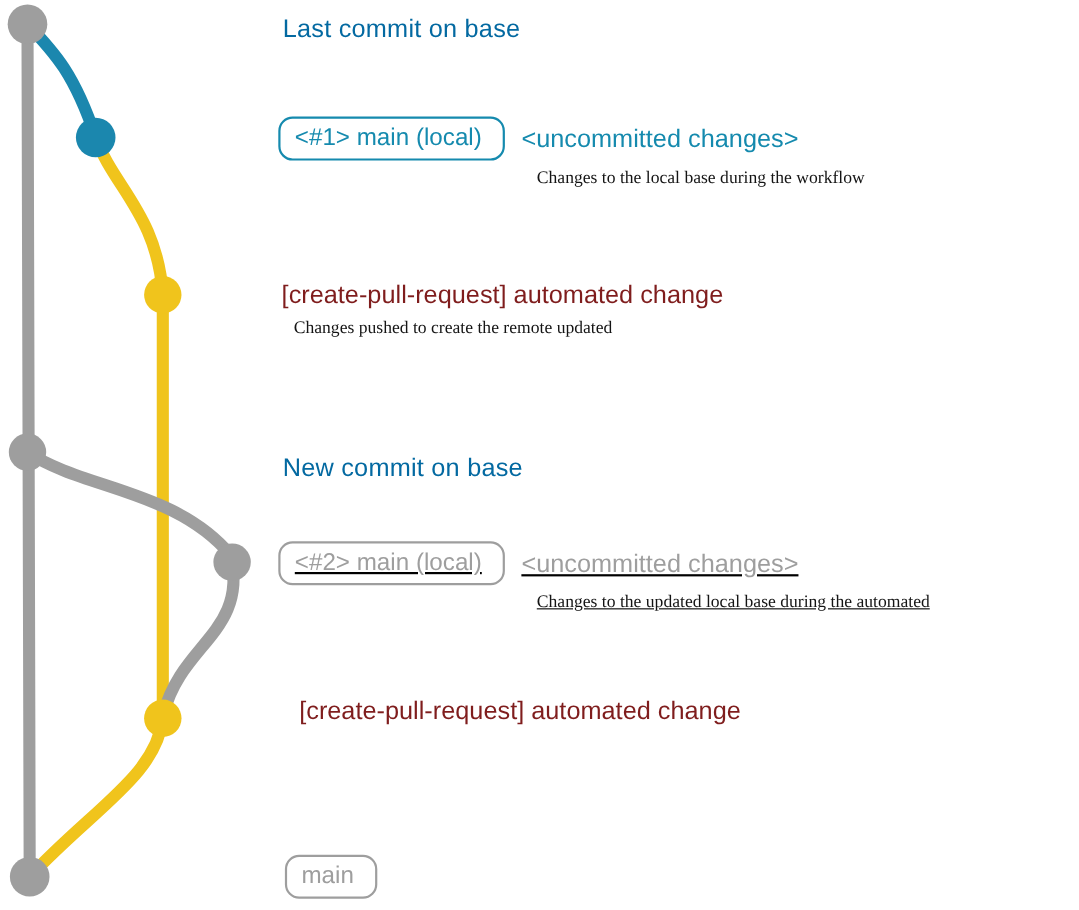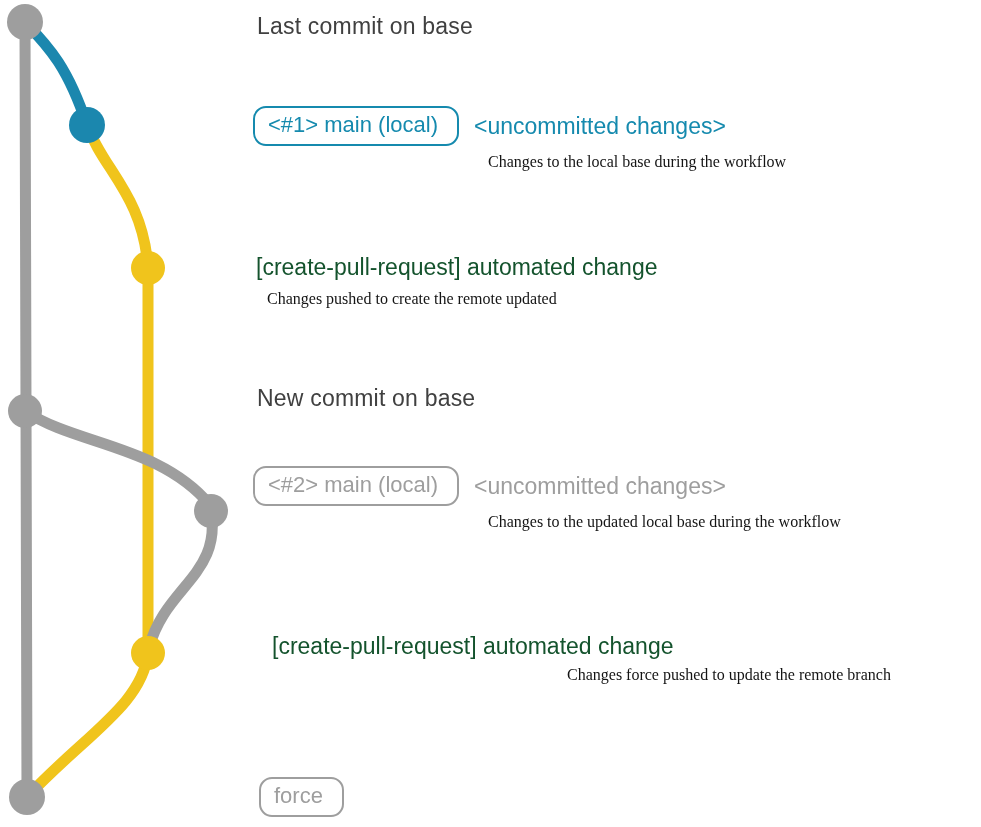--- a/index.html
+++ b/index.html
@@ -9,21 +9,21 @@
     position: relative;
     overflow: hidden;
     font-family: "Liberation Sans", sans-serif;
   }
   #graph-svg { position: absolute; left: 0; top: 0; }
 
   .row { position: absolute; }
 
   .heading {
     font-size: 23px;
-    color: #404040;
+    color: #0369a1;
     letter-spacing: 0.2px;
     white-space: nowrap;
   }
 
   .badge-line { display: flex; align-items: center; }
 
   .badge {
     display: inline-flex;
     align-items: center;
     justify-content: center;
@@ -39,48 +39,48 @@
   .badge.gray   { color: #9e9e9e; border-color: #9e9e9e; }
   .badge.yellow { color: #f0b915; border-color: #f0b915; }
 
   .title {
     font-size: 23px;
     line-height: 26px;
     white-space: nowrap;
   }
   .title.teal   { color: #158aae; }
   .title.gray   { color: #9e9e9e; }
-  .title.yellow { color: #14532d; }
+  .title.yellow { color: #7f1d1d; }
   .badge-line .title { margin-left: 15px; text-align: right; }
 
   .desc {
     font-family: "Liberation Serif", serif;
     font-size: 16px;
     line-height: 24px;
     color: #141414;
     white-space: nowrap;
     margin-top: 4px;
   }
 
   #row1 { left: 253px; top: 106px; }
   #row1 .desc { margin-left: 235px; }
 
   #row2 { left: 256px; top: 254px; }
   #row2 .desc { margin-left: 11px; margin-top: 7px; }
 
-  #row3 { left: 253px; top: 466px; }
+  #row3 { left: 253px; top: 492px; text-decoration: underline; }
   #row3 .desc { margin-left: 235px; }
 
   #row4 { left: 257px; top: 633px; }
   #row4 .desc { margin-left: 310px; }
 
   #row5 { left: 259px; top: 777px; }
 
   #row-last-commit { left: 257px; top: 13px; }
-  #row-new-commit  { left: 257px; top: 385px; }
+  #row-new-commit  { left: 257px; top: 412px; }
 </style>
 </head>
 <body>
 
 <svg id="graph-svg" width="981" height="827" viewBox="0 0 981 827">
 
   <path d="M 25 22 C 25 380 27 600 27 797" fill="none" stroke-width="11" stroke-linecap="round" stroke="#9e9e9e"></path>
 
   <path d="M 25 22 C 50 48 68 68 87 125" fill="none" stroke-width="11" stroke-linecap="round" stroke="#1b87ae"></path>
 
@@ -115,27 +115,26 @@
   <div class="desc">Changes pushed to create the remote updated</div>
 </div>
 
 <div class="row heading" id="row-new-commit">New commit on base</div>
 
 <div class="row" id="row3">
   <div class="badge-line">
     <span class="badge gray">&lt;#2&gt; main (local)</span>
     <span class="title gray">&lt;uncommitted changes&gt;</span>
   </div>
-  <div class="desc">Changes to the updated local base during the workflow</div>
+  <div class="desc">Changes to the updated local base during the automated</div>
 </div>
 
 <div class="row" id="row4">
   <div class="badge-line">
     <span class="title yellow">[create-pull-request] automated change</span>
   </div>
-  <div class="desc">Changes force pushed to update the remote branch</div>
 </div>
 
 <div class="row" id="row5">
   <div class="badge-line">
-    <span class="badge gray">force</span>
+    <span class="badge gray">main</span>
   </div>
 </div>
 
 </body></html>

